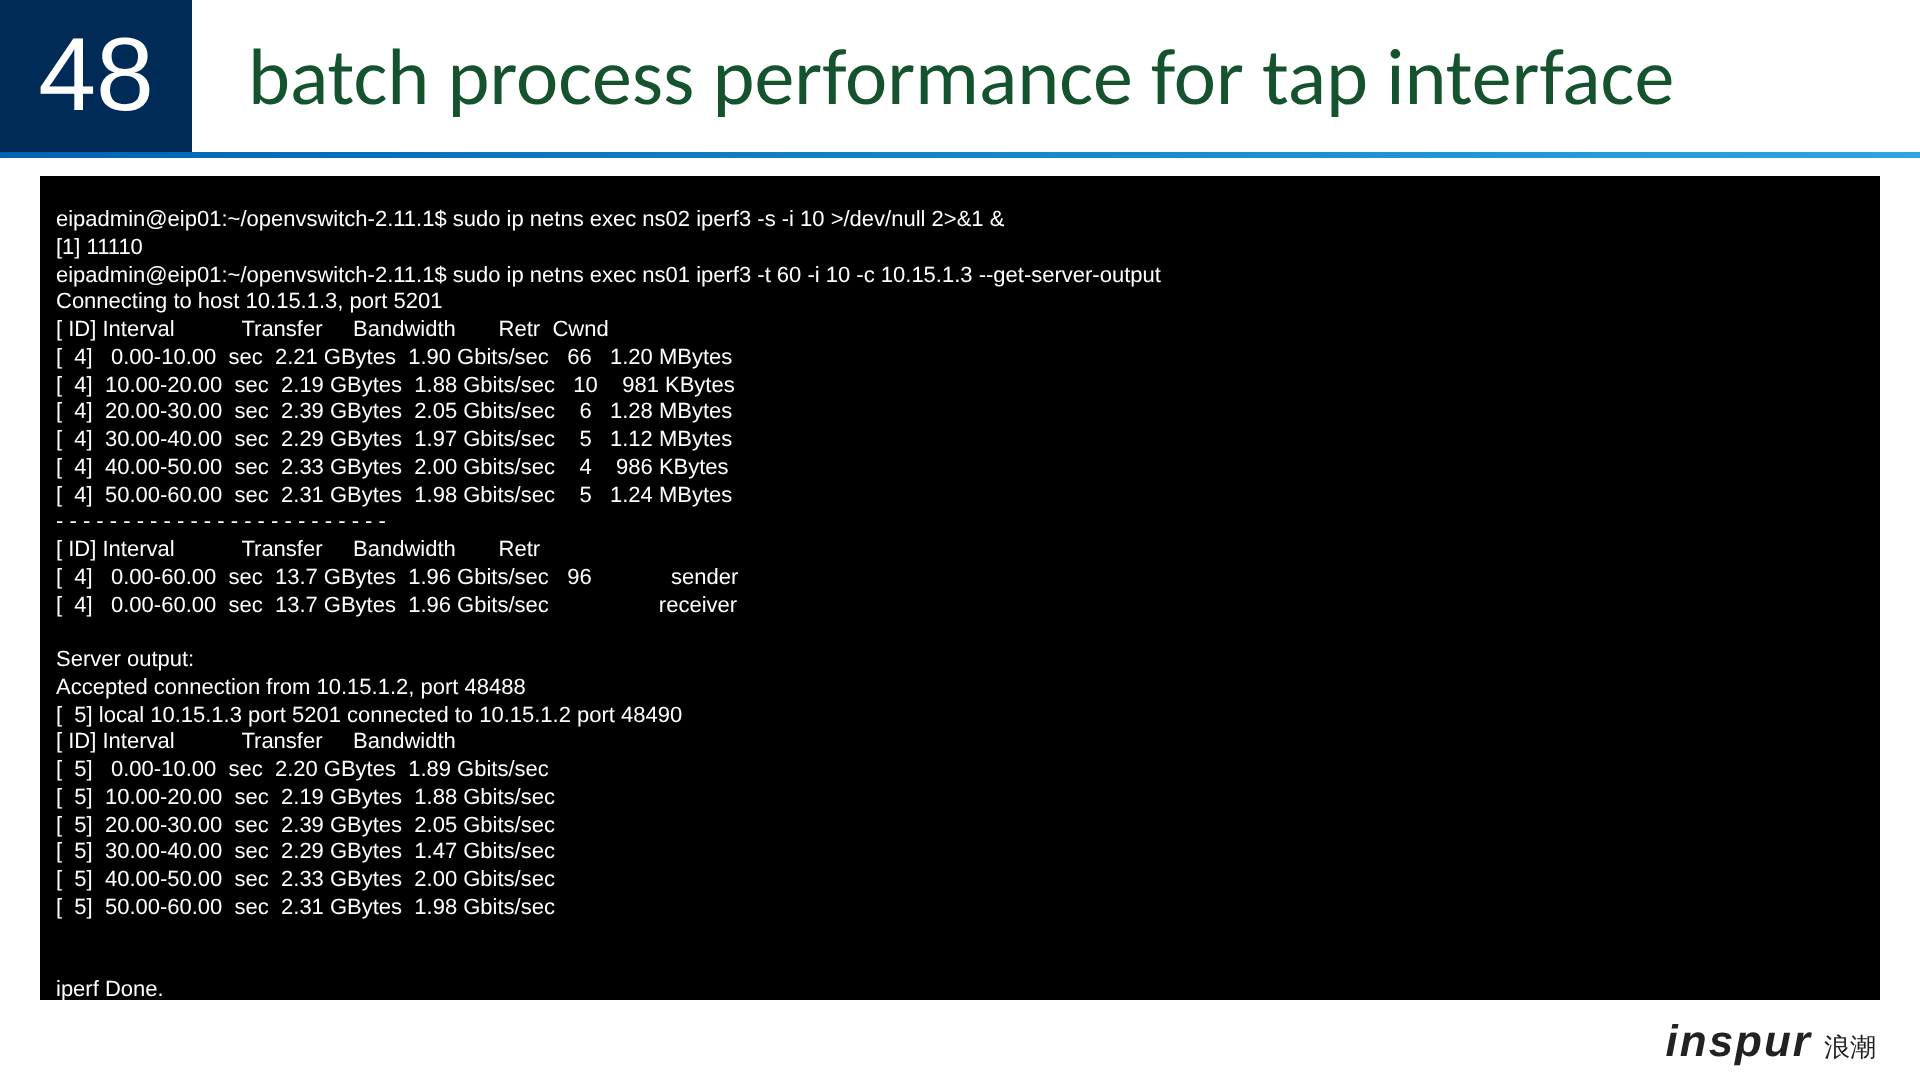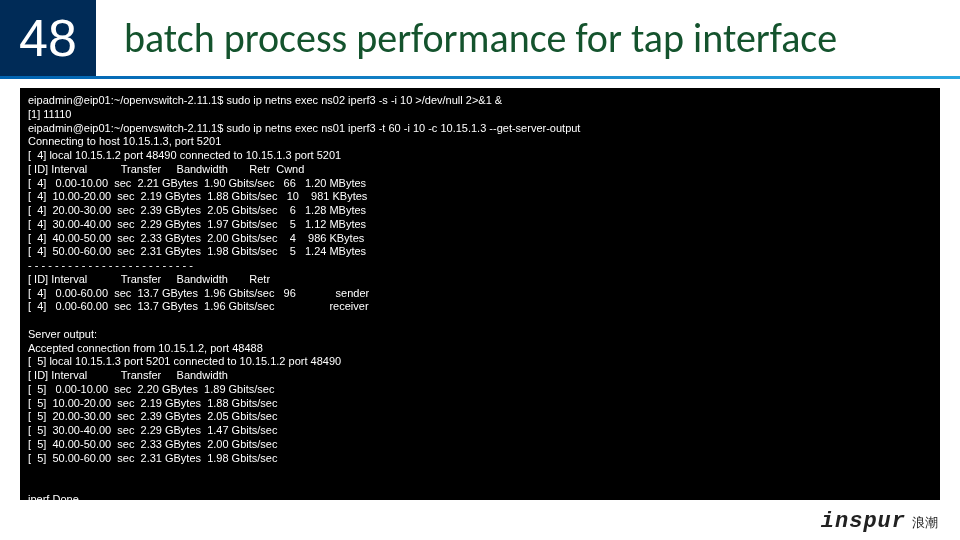--- a/index.html
+++ b/index.html
@@ -18,55 +18,54 @@
     font-size: 40px; font-weight: 300; color: #14532d;
     font-family: "Segoe UI", Calibri, Arial, sans-serif;
   }
   .title-underline {
     position: absolute; top: 76px; left: 0; right: 0; height: 3px;
     background: linear-gradient(to right, #0063b1 0%, #2aa7e0 100%);
   }
 
   .terminal {
     position: absolute; top: 88px; left: 20px; right: 20px; height: 412px;
-    background: #000; color: #fff; padding: 6px 8px;
+    background: #000; color: #fff; padding: 16px 8px;
     font-family: Arial, Helvetica, sans-serif;
     font-size: 11px; line-height: 1.25;
     overflow: hidden;
   }
   .terminal .line { white-space: pre; }
 
   .logo {
     position: absolute; right: 22px; bottom: 6px;
     display: flex; align-items: baseline; gap: 6px;
     color: #222;
   }
   .logo-word {
     font-size: 22px; font-weight: 900; letter-spacing: 1px;
-    font-family: Liberation Mono, monospace; font-style: italic; margin-top: 36px;
+    font-family: Liberation Sans, sans-serif; font-style: italic; margin-top: 36px;
   }
   .logo-cn { font-size: 13px; font-weight: 400; }
 </style>
 </head>
 <body>
 
 <div class="slide">
 
   <div class="header">
     <div class="slide-number-box">48</div>
     <div class="title">batch process performance for tap interface</div>
   </div>
   <div class="title-underline"></div>
 
   <div class="terminal" id="terminal">
       <div class="line">eipadmin@eip01:~/openvswitch-2.11.1$ sudo ip netns exec ns02 iperf3 -s -i 10 &gt;/dev/null 2&gt;&amp;1 &amp;</div>
       <div class="line">[1] 11110</div>
       <div class="line">eipadmin@eip01:~/openvswitch-2.11.1$ sudo ip netns exec ns01 iperf3 -t 60 -i 10 -c 10.15.1.3 --get-server-output</div>
       <div class="line">Connecting to host 10.15.1.3, port 5201</div>
-      <div class="line">[  4] local 10.15.1.2 port 48490 connected to 10.15.1.3 port 5201</div>
       <div class="line">[ ID] Interval           Transfer     Bandwidth       Retr  Cwnd</div>
       <div class="line">[  4]   0.00-10.00  sec  2.21 GBytes  1.90 Gbits/sec   66   1.20 MBytes</div>
       <div class="line">[  4]  10.00-20.00  sec  2.19 GBytes  1.88 Gbits/sec   10    981 KBytes</div>
       <div class="line">[  4]  20.00-30.00  sec  2.39 GBytes  2.05 Gbits/sec    6   1.28 MBytes</div>
       <div class="line">[  4]  30.00-40.00  sec  2.29 GBytes  1.97 Gbits/sec    5   1.12 MBytes</div>
       <div class="line">[  4]  40.00-50.00  sec  2.33 GBytes  2.00 Gbits/sec    4    986 KBytes</div>
       <div class="line">[  4]  50.00-60.00  sec  2.31 GBytes  1.98 Gbits/sec    5   1.24 MBytes</div>
       <div class="line">- - - - - - - - - - - - - - - - - - - - - - - - -</div>
       <div class="line">[ ID] Interval           Transfer     Bandwidth       Retr</div>
       <div class="line">[  4]   0.00-60.00  sec  13.7 GBytes  1.96 Gbits/sec   96             sender</div>

